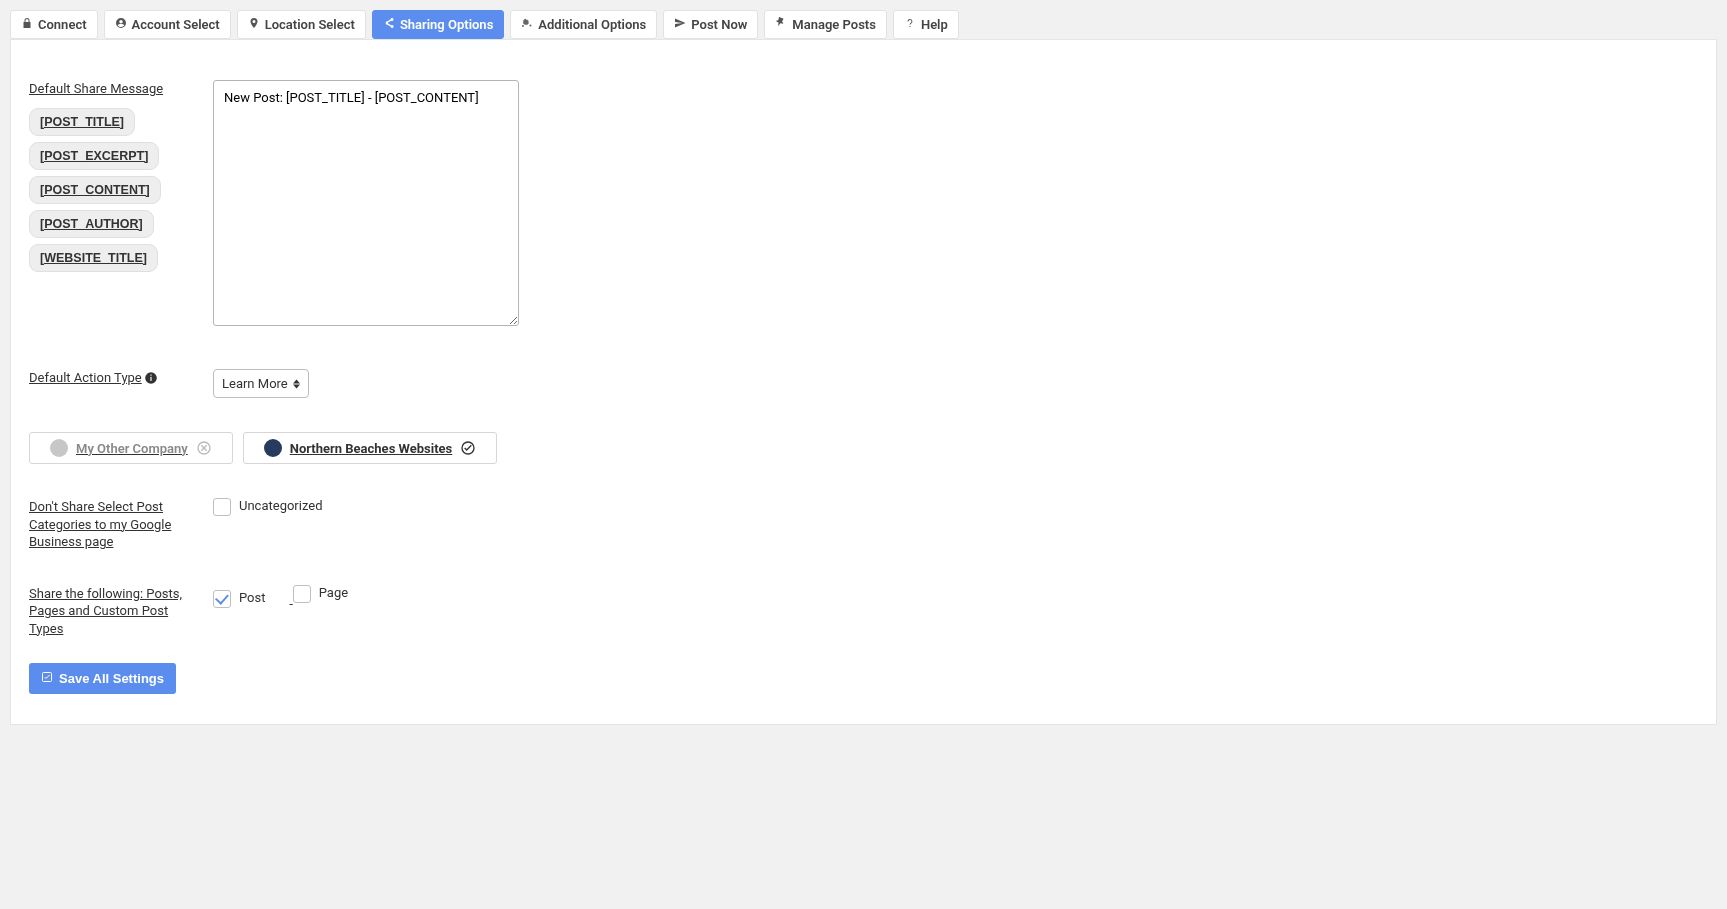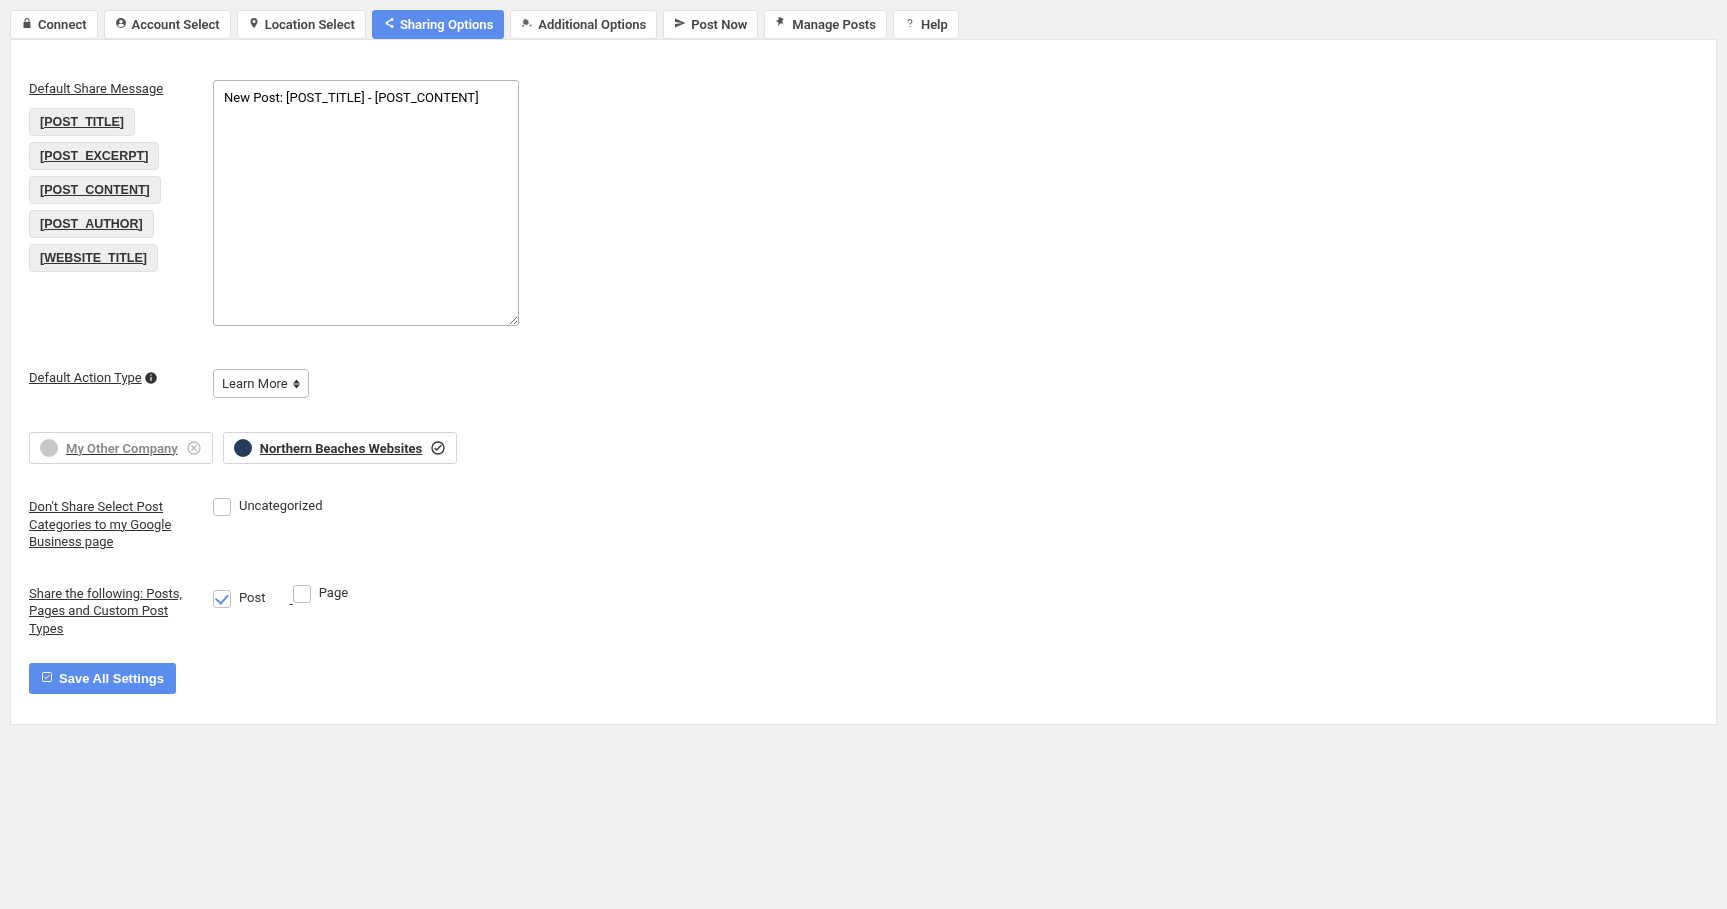--- a/index.html
+++ b/index.html
@@ -67,21 +67,21 @@
 .token-buttons {
   margin-top: 10px;
   display: flex;
   flex-direction: column;
   gap: 6px;
   align-items: flex-start;
 }
 .token-btn {
   background: #eee;
   border: 1px solid #e0e0e0;
-  border-radius: 4px;
+  border-radius: 9px;
   padding: 6px 10px;
   font-weight: 700;
   font-size: 12.5px;
   color: #333;
   cursor: pointer;
 }
 textarea.msgbox {
   width: 306px;
   height: 246px;
   border: 1px solid #b5b5b5;
@@ -114,21 +114,21 @@
   margin-left:2px;
 }
 .info-icon svg{width:14px;height:14px;fill:#333;}
 .chips { display:flex; gap:10px; flex-wrap:wrap; }
 .chip {
   display:inline-flex;
   align-items:center;
   gap:8px;
   border:1px solid #d6d6d6;
   border-radius:3px;
-  padding:6px 10px;
+  padding:6px 20px;
   background:#fff;
   cursor:pointer;
 }
 .chip .avatar {
   width:18px;height:18px;border-radius:50%;
   display:inline-block;
 }
 .chip.inactive { color:#888; }
 .chip.inactive .chip-text{ color:#888; font-weight:600;}
 .chip.active .chip-text{ color:#333; font-weight:700;}

